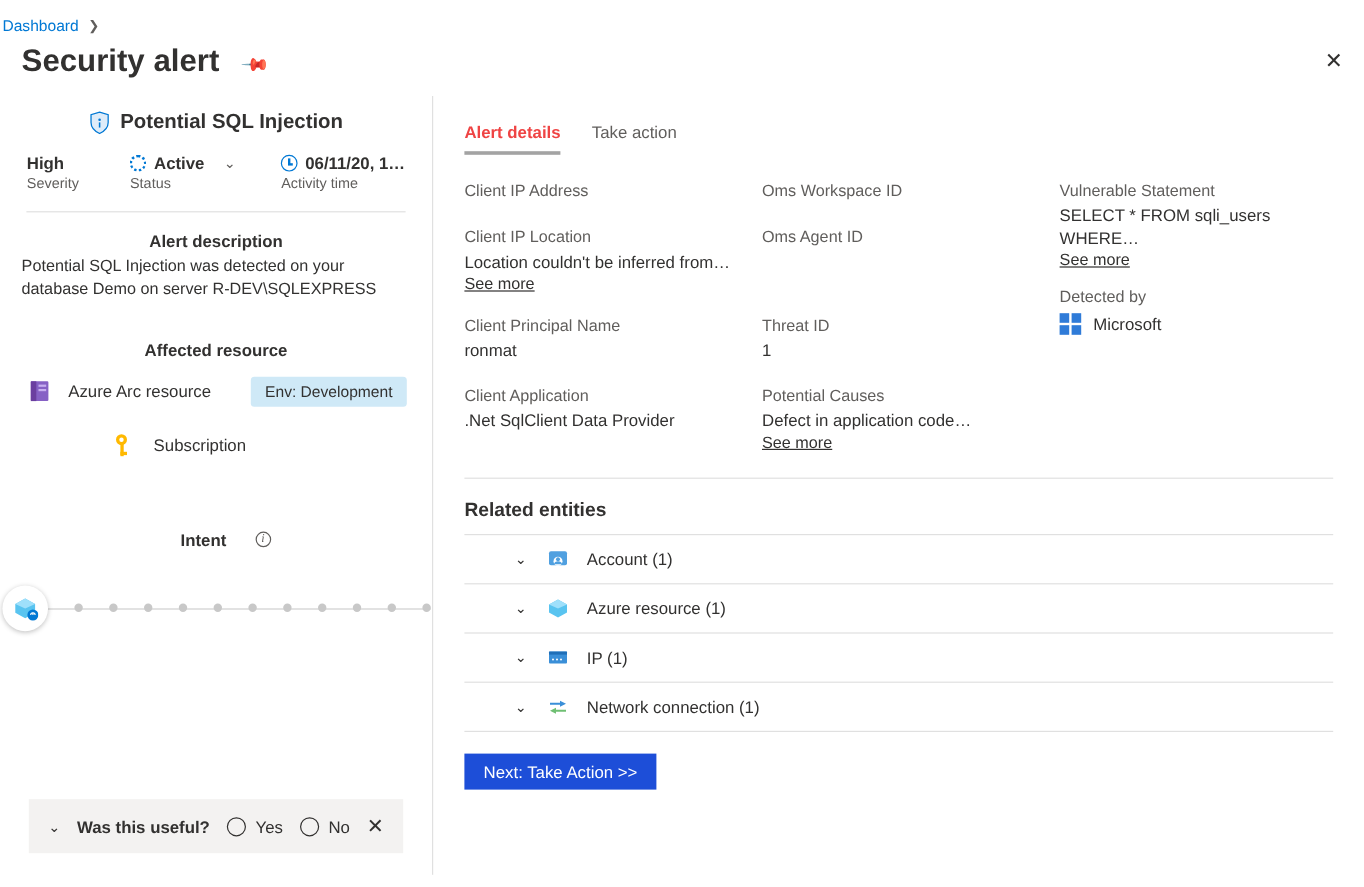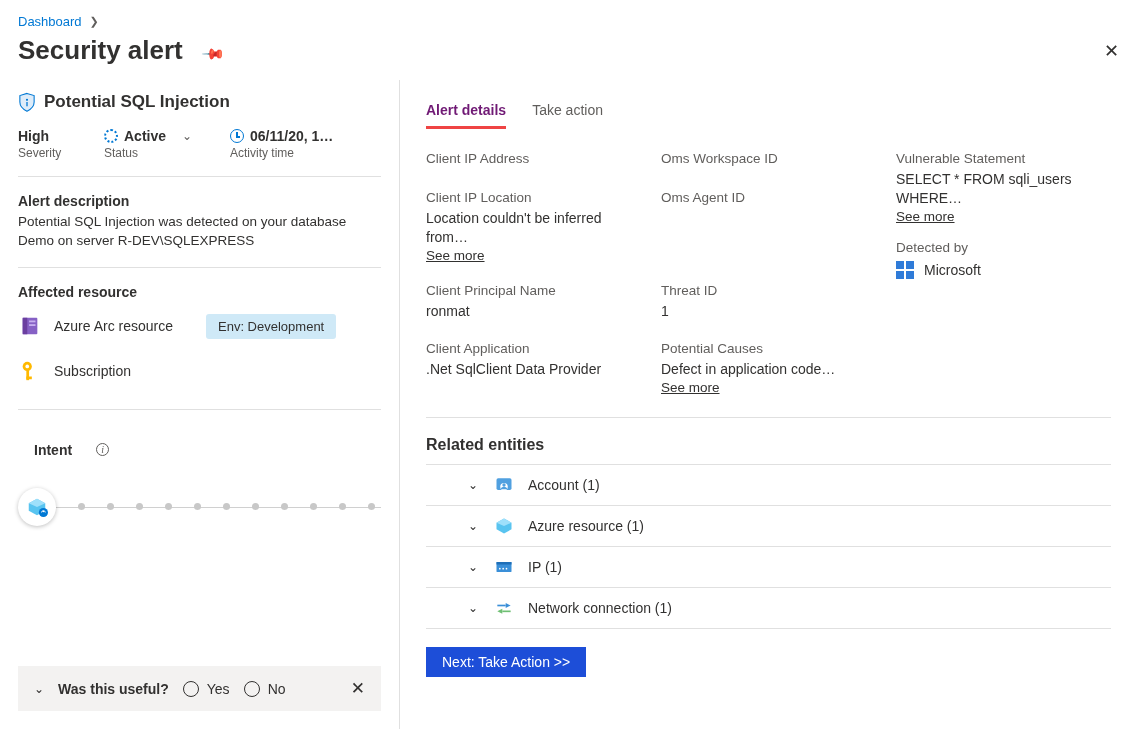--- a/index.html
+++ b/index.html
@@ -8,44 +8,44 @@
     font-family: "Segoe UI", Arial, sans-serif;
     font-size: 14px;
     color: #323130;
     background: #fff;
     overflow: hidden;
   }
   a { color: #0078d4; text-decoration: none; cursor: pointer; }
 
   
   .breadcrumb-row {
-    padding: 14px 18px 0 18px;
+    padding: 14px 18px 0 2px;
     font-size: 13px;
     display: flex; align-items: center; gap: 4px;
     color: #0078d4;
   }
   .breadcrumb-row .chev { color: #605e5c; font-size: 11px; margin-left: 4px; }
 
   .title-row {
     padding: 6px 18px 14px 18px;
     display: flex; align-items: center; justify-content: space-between;
   }
   .title-row h1 { font-size: 26px; font-weight: 600; }
   .pin-icon { margin-left: 14px; font-size: 15px; color: #323130; transform: rotate(45deg); display:inline-block; }
   .close-icon { font-size: 18px; cursor: pointer; color: #323130; font-weight: 300; }
 
   
   .split {
     display: flex; height: calc(739px - 90px);
   }
   .left-pane {
-    width: 400px;
+    width: 361px;
     border-right: 1px solid #e0e0e0;
     padding: 0 18px 18px 18px;
-    display: flex; flex-direction: column;
+    display: flex; flex-direction: column; align-items: center;
   }
   .right-pane {
     flex: 1;
     padding: 0 26px 18px 26px;
     display: flex; flex-direction: column;
   }
 
   
   .alert-title-row { display: flex; align-items: center; gap: 8px; margin-top: 12px; }
   .alert-title-row h2 { font-size: 17px; font-weight: 600; }
@@ -153,21 +153,21 @@
   
   .tabs {
     display:flex; gap:26px;
     margin:22px 0 22px;
     font-size:14px;
   }
   .tab {
     cursor:pointer; color:#605e5c; padding-bottom:8px;
   }
   .tab.active {
-    color:#701a75; font-weight:600; border-bottom:3px solid #ef4444;
+    color:#ef4444; font-weight:600; border-bottom:3px solid #a3a3a3;
   }
 
   .detail-grid {
     display:grid;
     grid-template-columns: 1fr 1fr 1fr;
     column-gap: 20px;
     row-gap: 22px;
     border-bottom:1px solid #e0e0e0;
     padding-bottom: 22px;
     gap: 20px;

